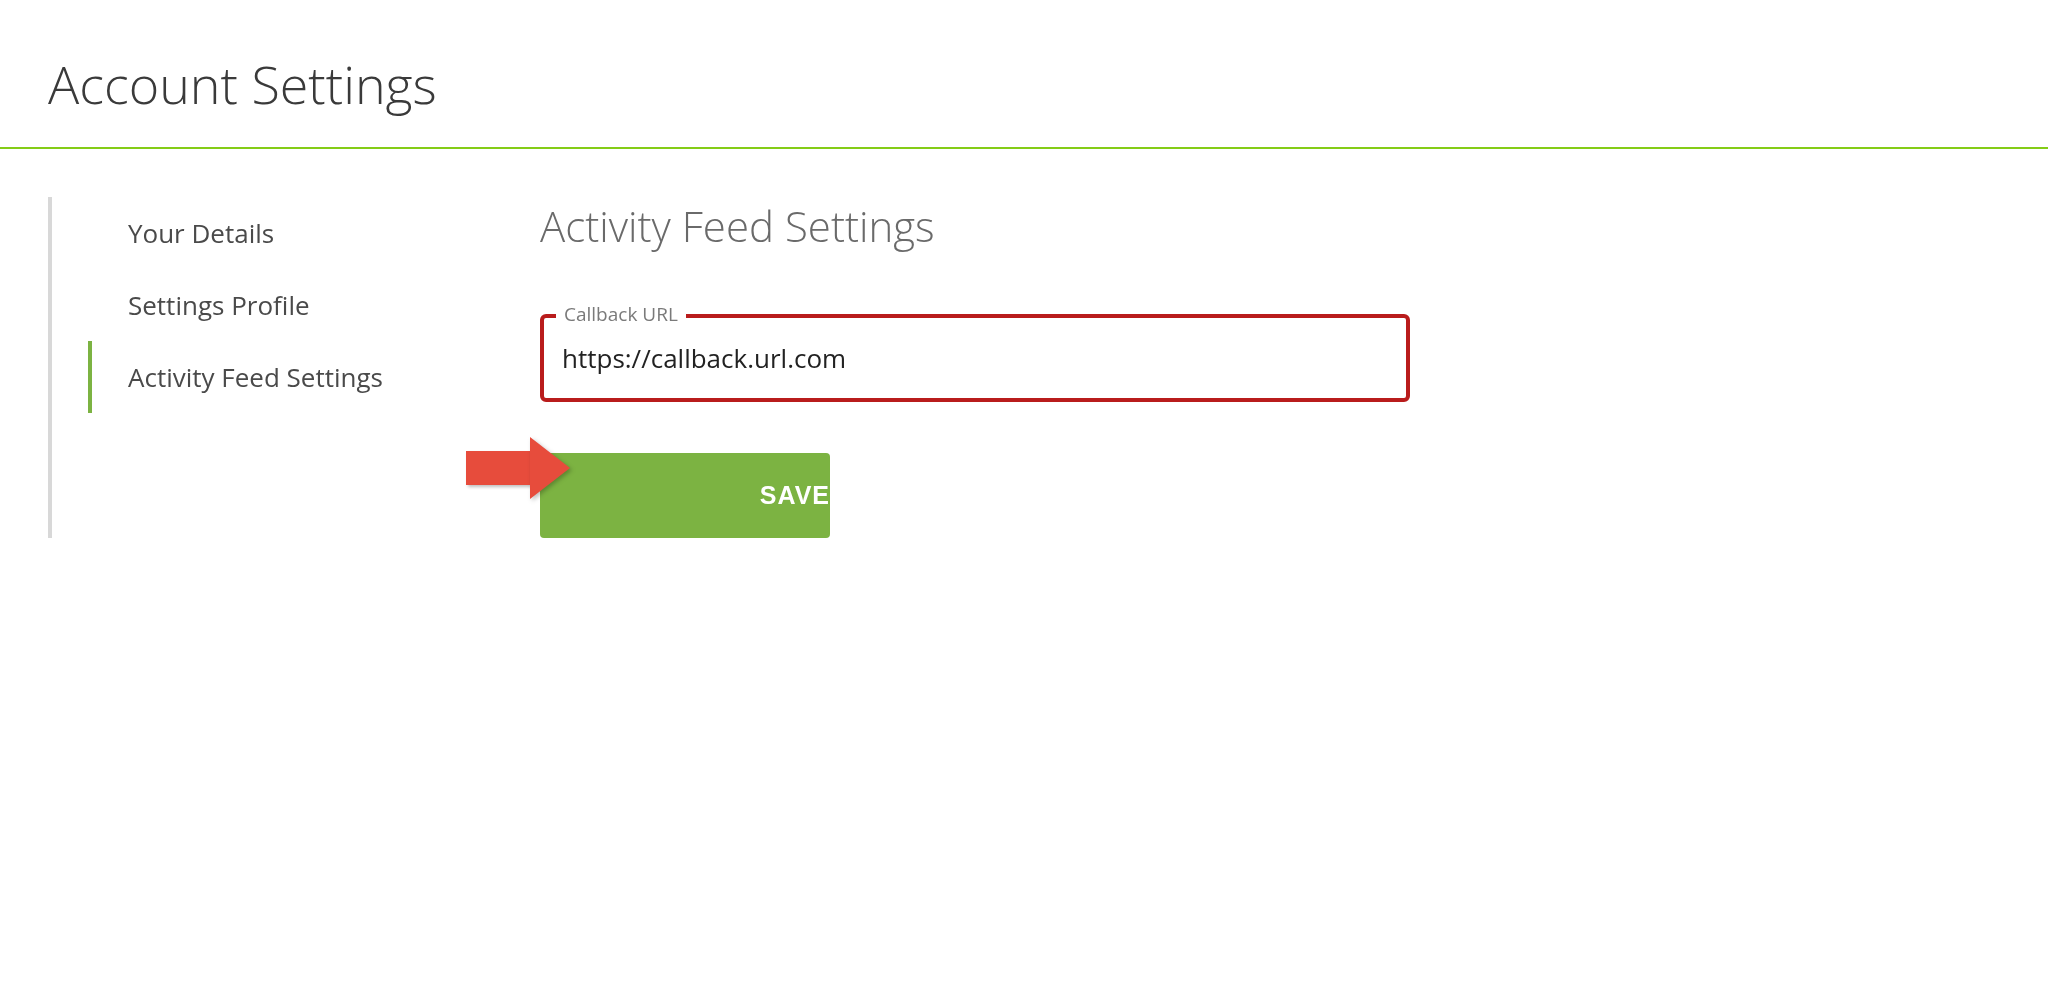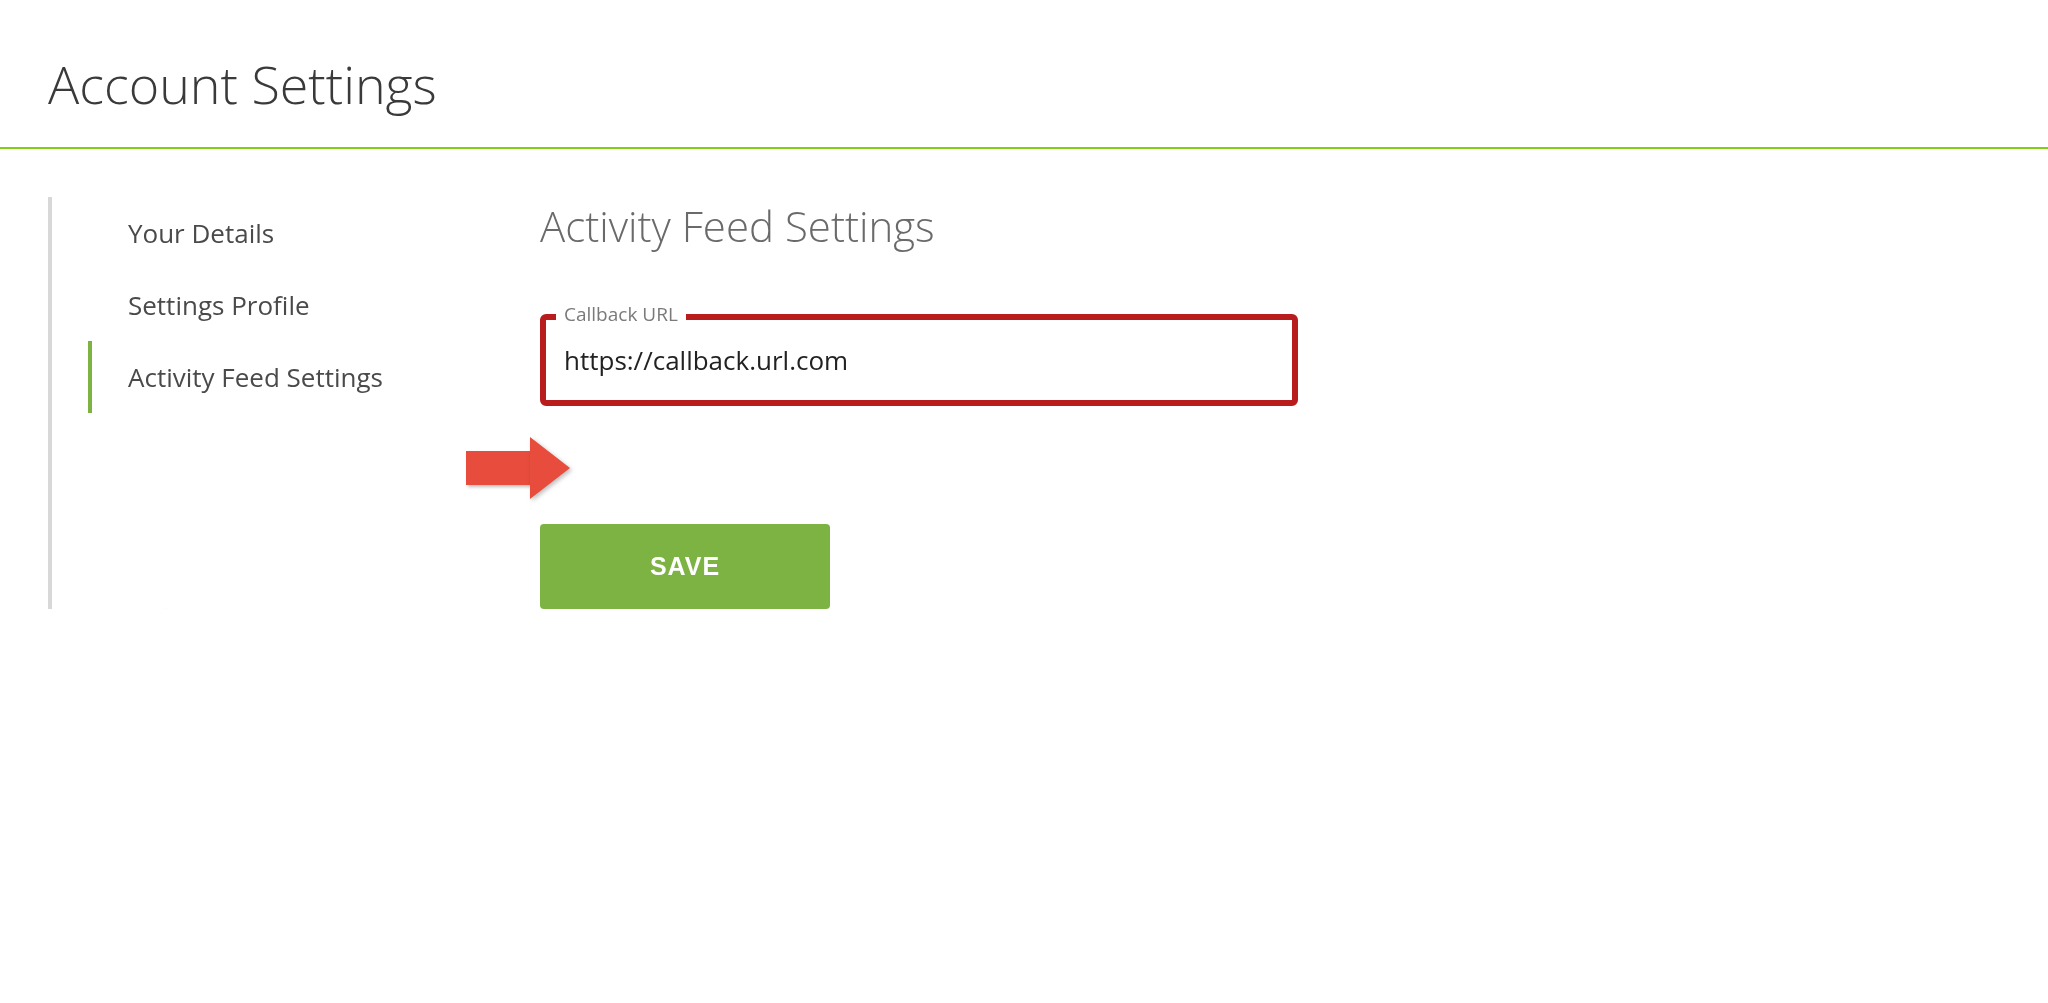--- a/index.html
+++ b/index.html
@@ -62,54 +62,54 @@
       padding-right: 60px;
     }
     .section-title {
       font-size: 42px;
       font-weight: 300;
       color: #6a6a6a;
       margin-bottom: 60px;
     }
     .field-wrapper {
       position: relative;
-      width: 758px;
-      margin-bottom: 118px;
+      width: 870px;
+      margin-bottom: 51px;
     }
     .field-label {
       position: absolute;
       top: -13px;
       left: 16px;
       background: #fff;
       padding: 0 8px;
       font-size: 19px;
       color: #7a7a7a;
     }
     .field-input {
       width: 100%;
-      border: 6px solid #b91c1c;
+      border: 4px solid #b91c1c;
       border-radius: 6px;
       padding: 22px 18px;
       font-size: 26px;
       color: #222;
       outline: none;
       font-family: inherit;
     }
     .save-button {
       background: #7cb342;
       color: #fff;
       font-size: 25px;
       font-weight: 700;
       letter-spacing: 1px;
       border: none;
       border-radius: 4px;
       padding: 28px 0;
       width: 290px;
       cursor: pointer;
-      text-align: center;
+      text-align: right;
     }
     
     .arrow-right {
       position: absolute;
       left: 466px;
       top: 290px;
       width: 0;
       height: 0;
     }
     .arrow-right-body {

